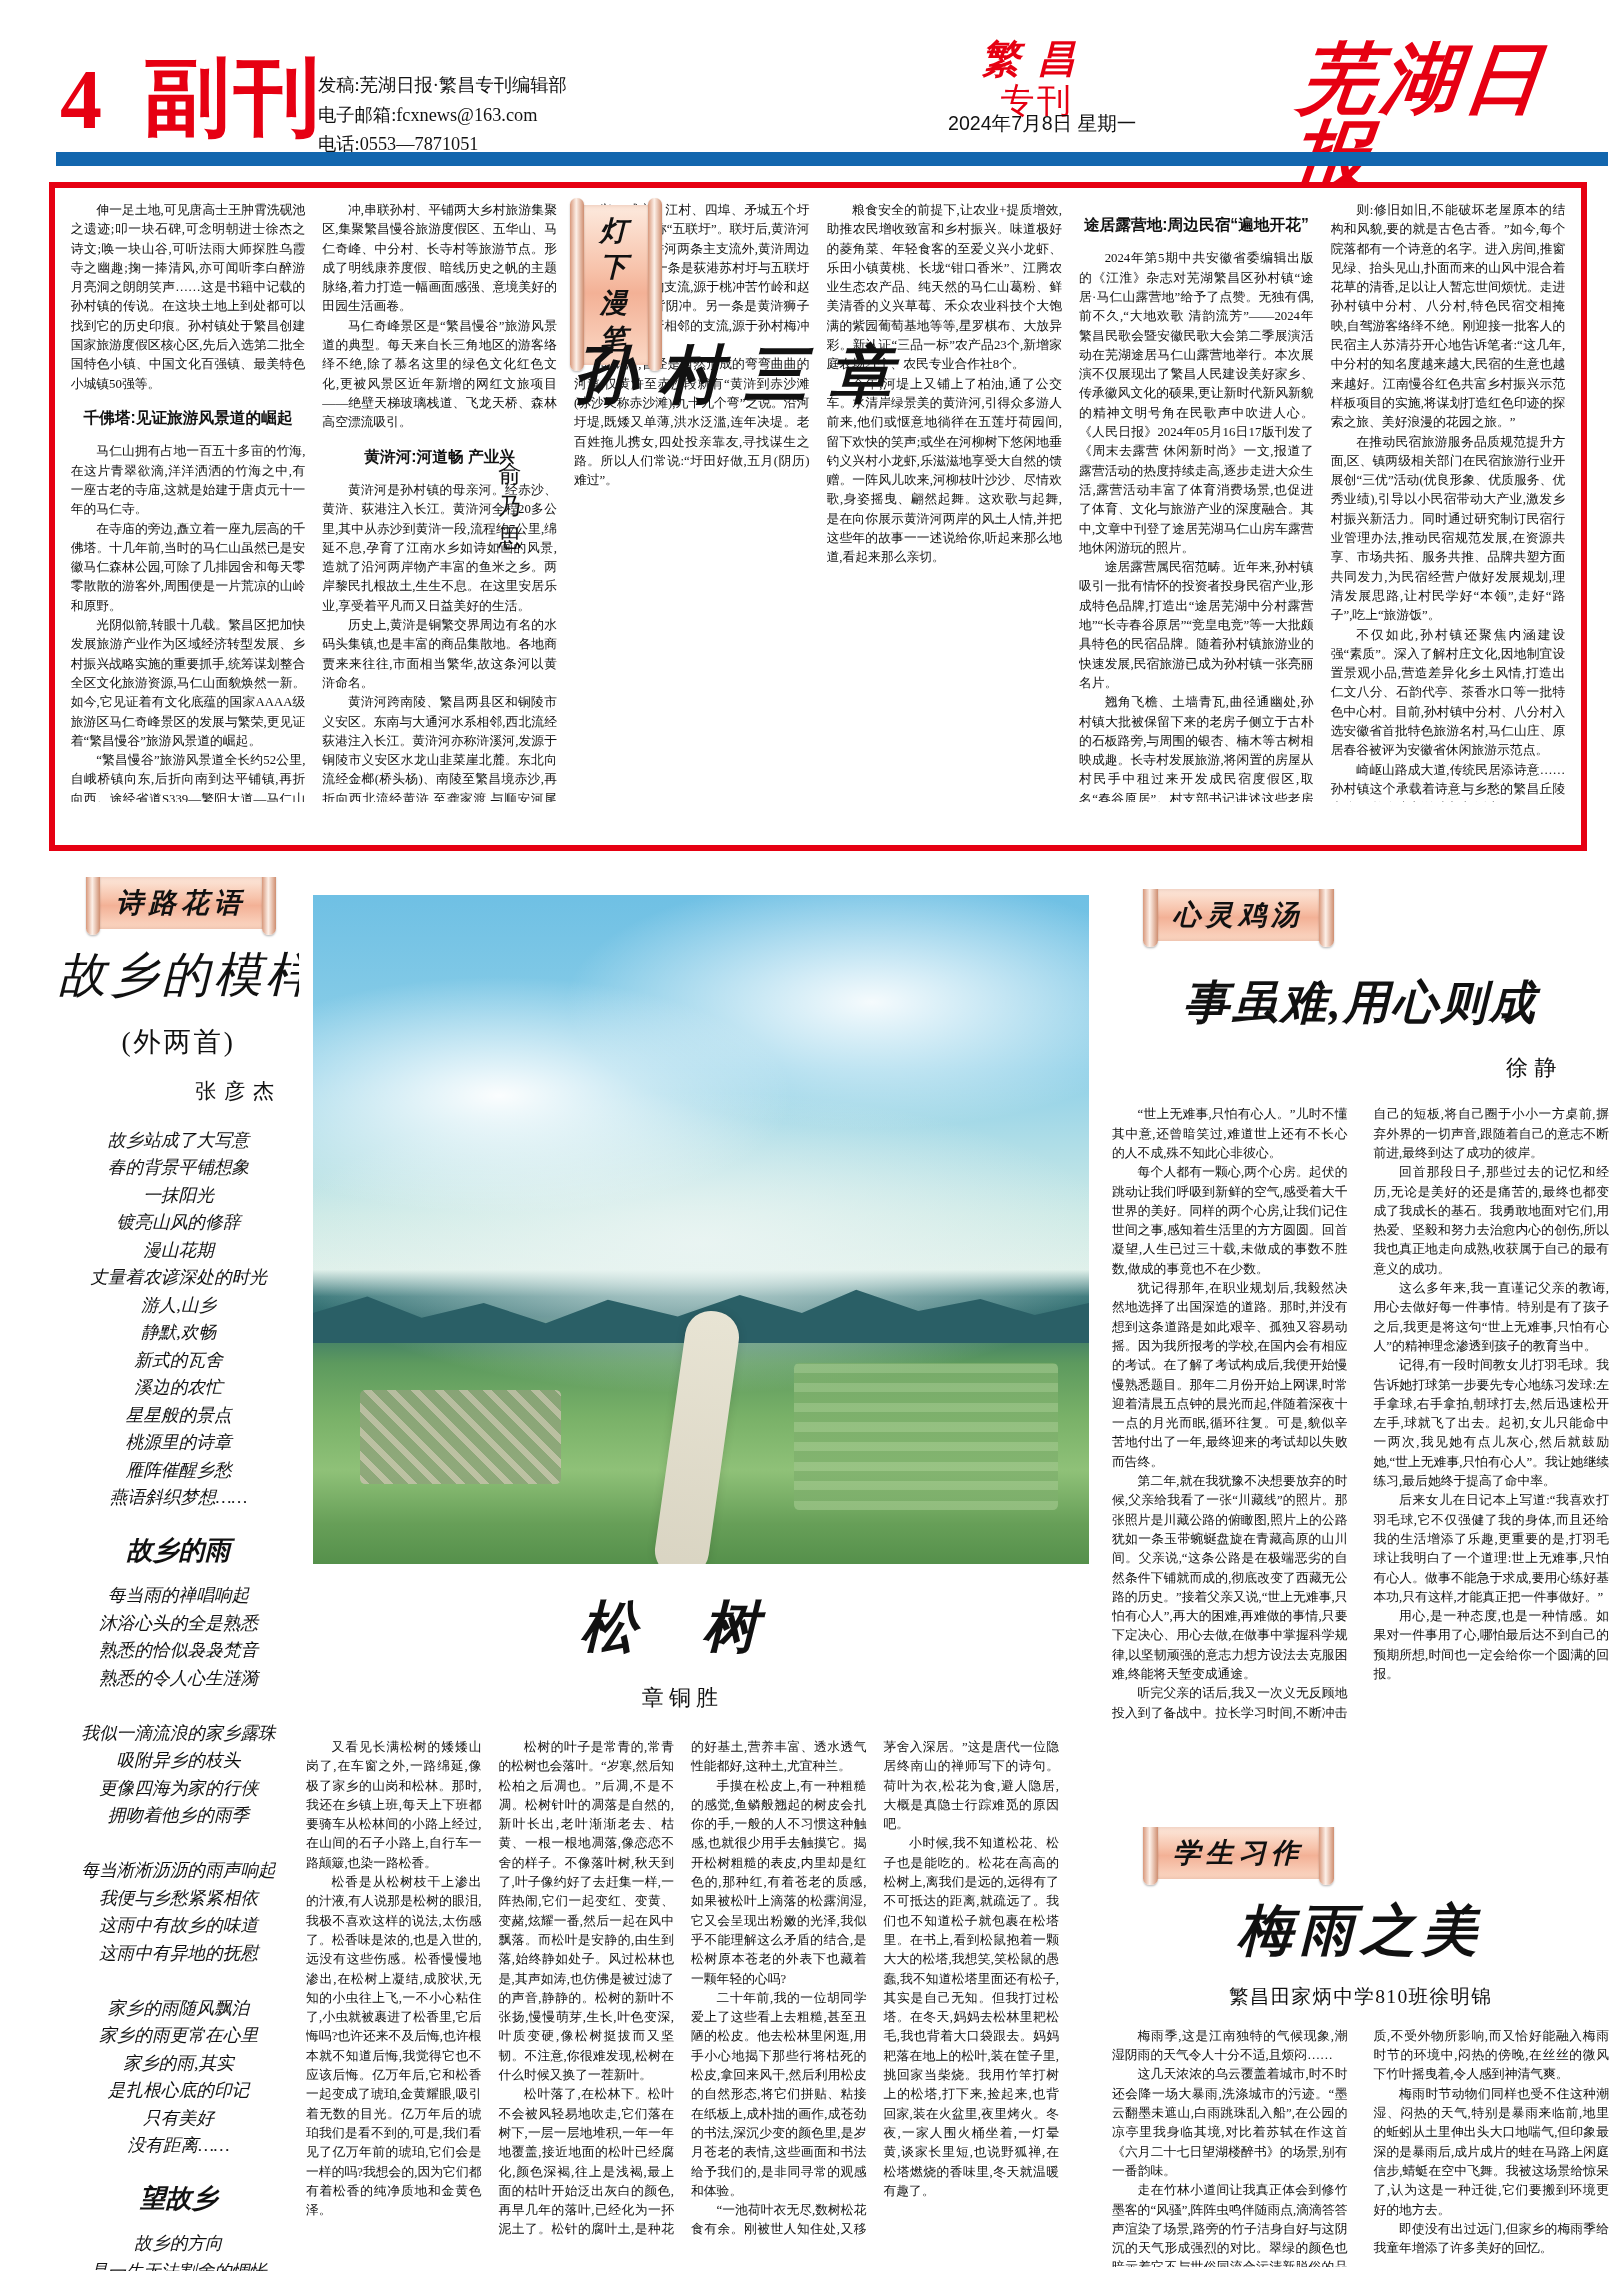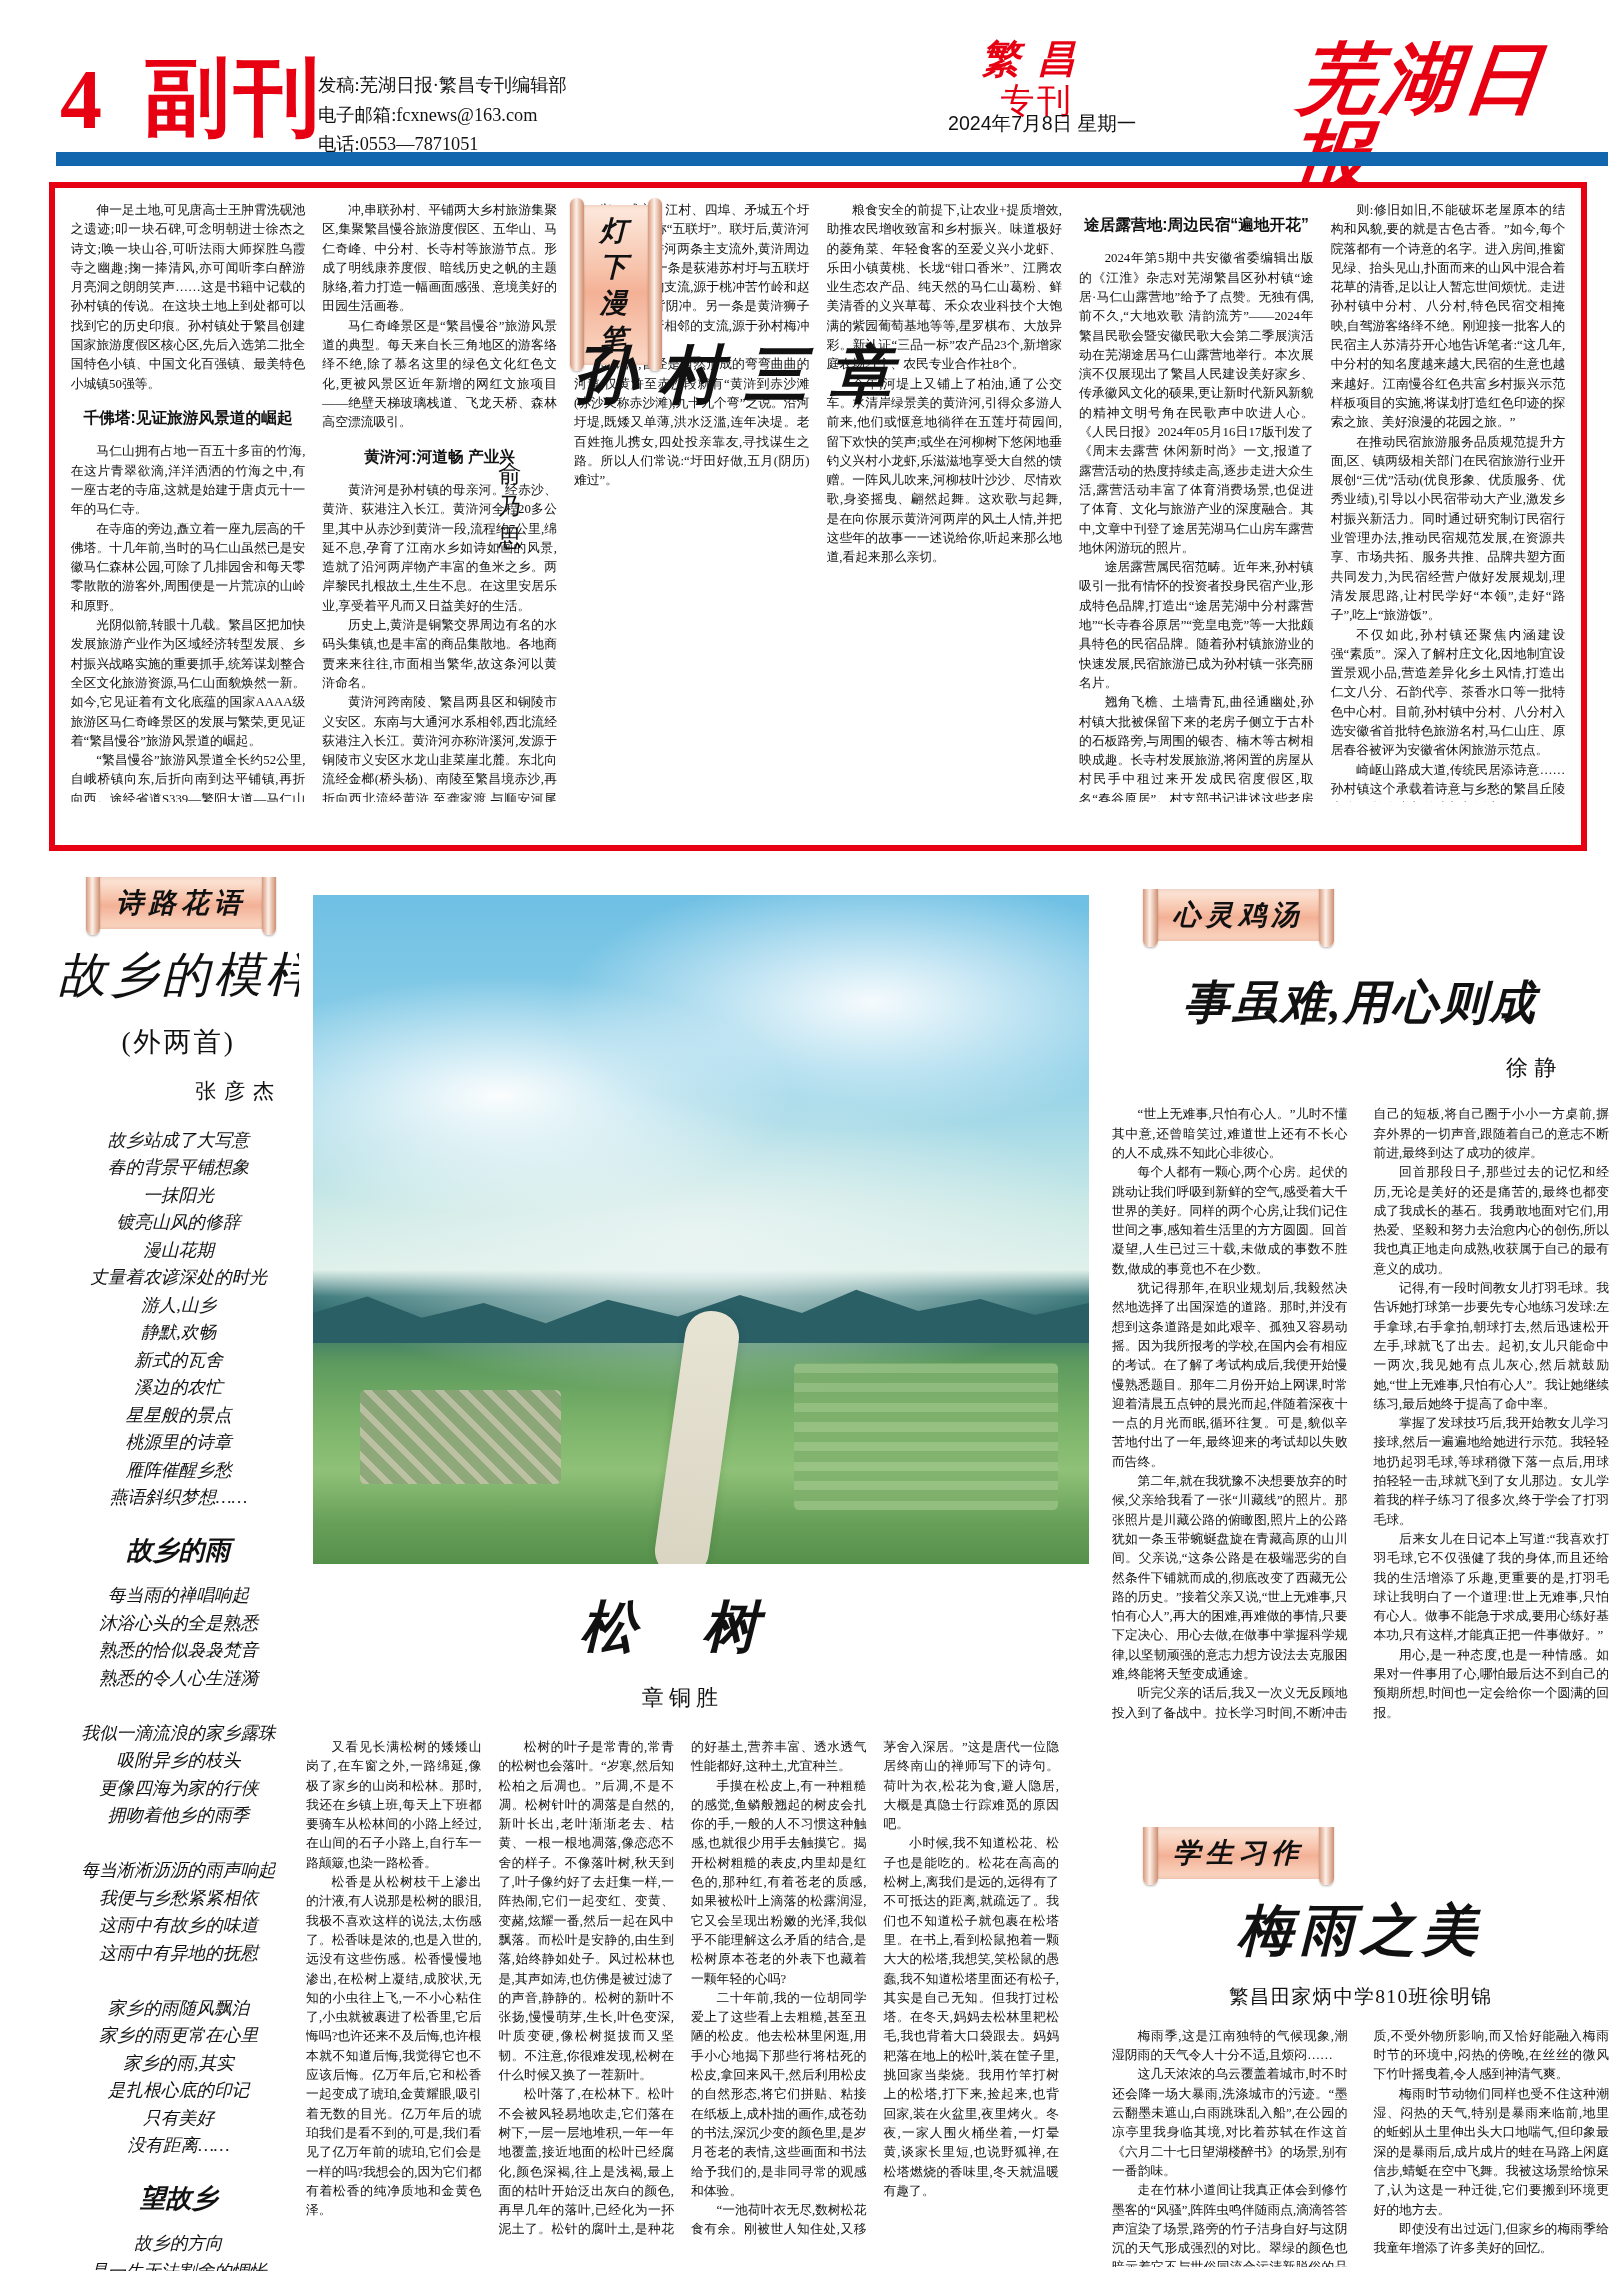--- a/index.html
+++ b/index.html
@@ -252,22 +252,22 @@
     </div>
     <div class="soup-title">事虽难,用心则成</div>
     <div class="soup-author">徐静</div>
     <div class="soup-body">
         <p class="para">“世上无难事,只怕有心人。”儿时不懂其中意,还曾暗笑过,难道世上还有不长心的人不成,殊不知此心非彼心。</p>
         <p class="para">每个人都有一颗心,两个心房。起伏的跳动让我们呼吸到新鲜的空气,感受着大千世界的美好。同样的两个心房,让我们记住世间之事,感知着生活里的方方圆圆。回首凝望,人生已过三十载,未做成的事数不胜数,做成的事竟也不在少数。</p>
         <p class="para">犹记得那年,在职业规划后,我毅然决然地选择了出国深造的道路。那时,并没有想到这条道路是如此艰辛、孤独又容易动摇。因为我所报考的学校,在国内会有相应的考试。在了解了考试构成后,我便开始慢慢熟悉题目。那年二月份开始上网课,时常迎着清晨五点钟的晨光而起,伴随着深夜十一点的月光而眠,循环往复。可是,貌似辛苦地付出了一年,最终迎来的考试却以失败而告终。</p>
         <p class="para">第二年,就在我犹豫不决想要放弃的时候,父亲给我看了一张“川藏线”的照片。那张照片是川藏公路的俯瞰图,照片上的公路犹如一条玉带蜿蜒盘旋在青藏高原的山川间。父亲说,“这条公路是在极端恶劣的自然条件下铺就而成的,彻底改变了西藏无公路的历史。”接着父亲又说,“世上无难事,只怕有心人”,再大的困难,再难做的事情,只要下定决心、用心去做,在做事中掌握科学规律,以坚韧顽强的意志力想方设法去克服困难,终能将天堑变成通途。</p>
         <p class="para">听完父亲的话后,我又一次义无反顾地投入到了备战中。拉长学习时间,不断冲击自己的短板,将自己圈于小小一方桌前,摒弃外界的一切声音,跟随着自己的意志不断前进,最终到达了成功的彼岸。</p>
         <p class="para">回首那段日子,那些过去的记忆和经历,无论是美好的还是痛苦的,最终也都变成了我成长的基石。我勇敢地面对它们,用热爱、坚毅和努力去治愈内心的创伤,所以我也真正地走向成熟,收获属于自己的最有意义的成功。</p>
+        <p class="para">这么多年来,我一直谨记父亲的教诲,用心去做好每一件事情。特别是有了孩子之后,我更是将这句“世上无难事,只怕有心人”的精神理念渗透到孩子的教育当中。</p>
         <p class="para">记得,有一段时间教女儿打羽毛球。我告诉她打球第一步要先专心地练习发球:左手拿球,右手拿拍,朝球打去,然后迅速松开左手,球就飞了出去。起初,女儿只能命中一两次,我见她有点儿灰心,然后就鼓励她,“世上无难事,只怕有心人”。我让她继续练习,最后她终于提高了命中率。</p>
-        <p class="para">掌握了发球技巧后,我开始教女儿学习接球,然后一遍遍地给她进行示范。我轻轻地扔起羽毛球,等球稍微下落一点后,用球拍轻轻一击,球就飞到了女儿那边。女儿学着我的样子练习了很多次,终于学会了打羽毛球。</p>
         <p class="para">后来女儿在日记本上写道:“我喜欢打羽毛球,它不仅强健了我的身体,而且还给我的生活增添了乐趣,更重要的是,打羽毛球让我明白了一个道理:世上无难事,只怕有心人。做事不能急于求成,要用心练好基本功,只有这样,才能真正把一件事做好。”</p>
         <p class="para">用心,是一种态度,也是一种情感。如果对一件事用了心,哪怕最后达不到自己的预期所想,时间也一定会给你一个圆满的回报。</p>
       </div>
   </div>
 
   <div class="student">
     <div class="scroll">
       <span class="lbl">学生习作</span>
     </div>
     <div class="student-title">梅雨之美</div>

